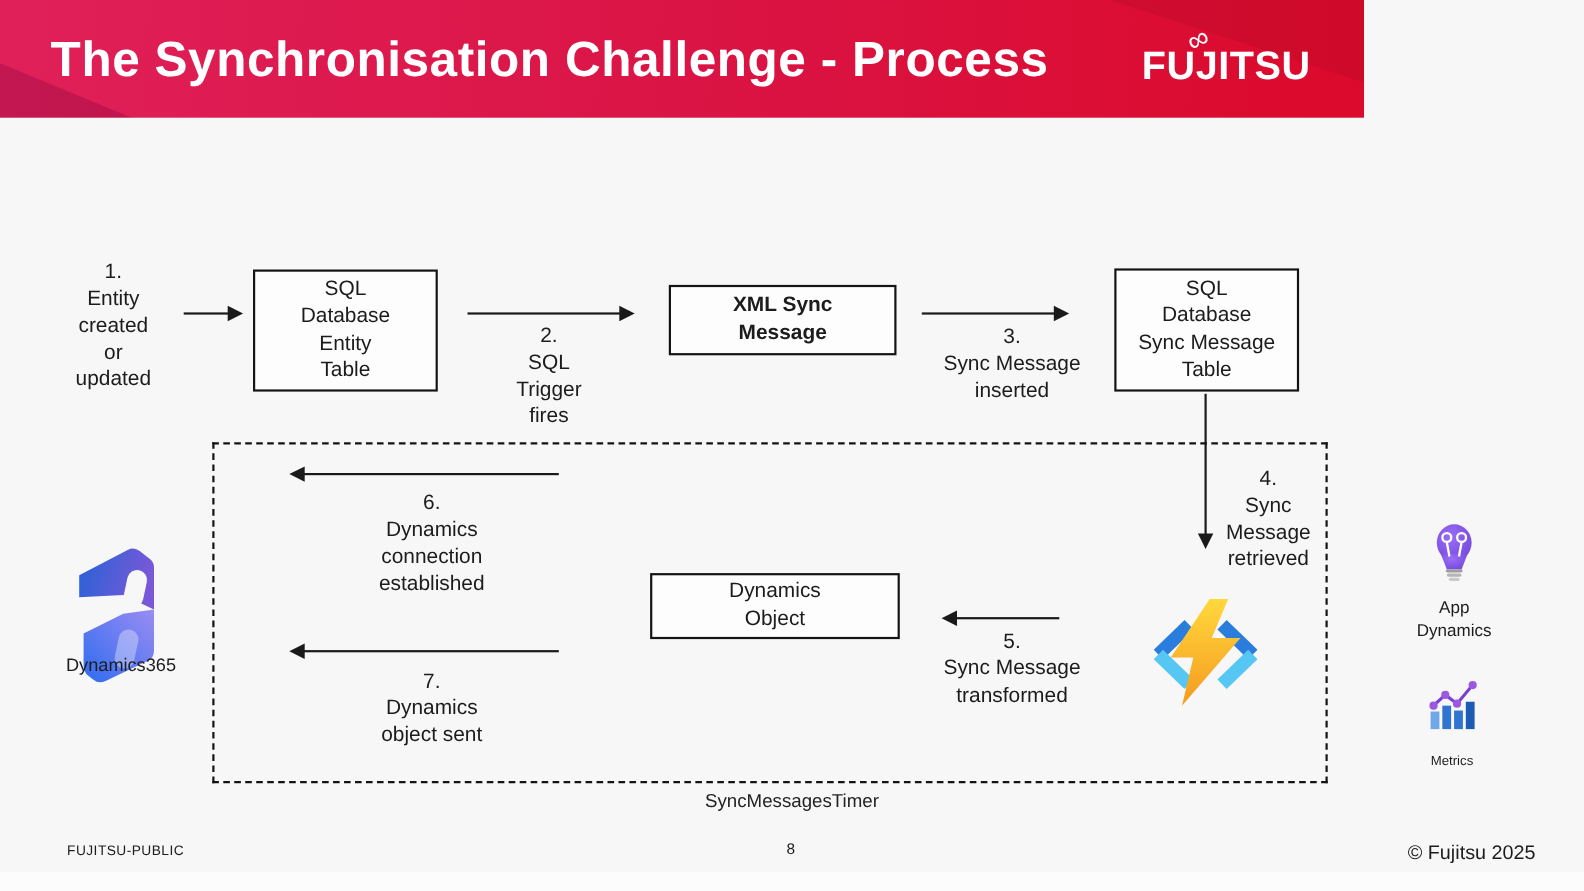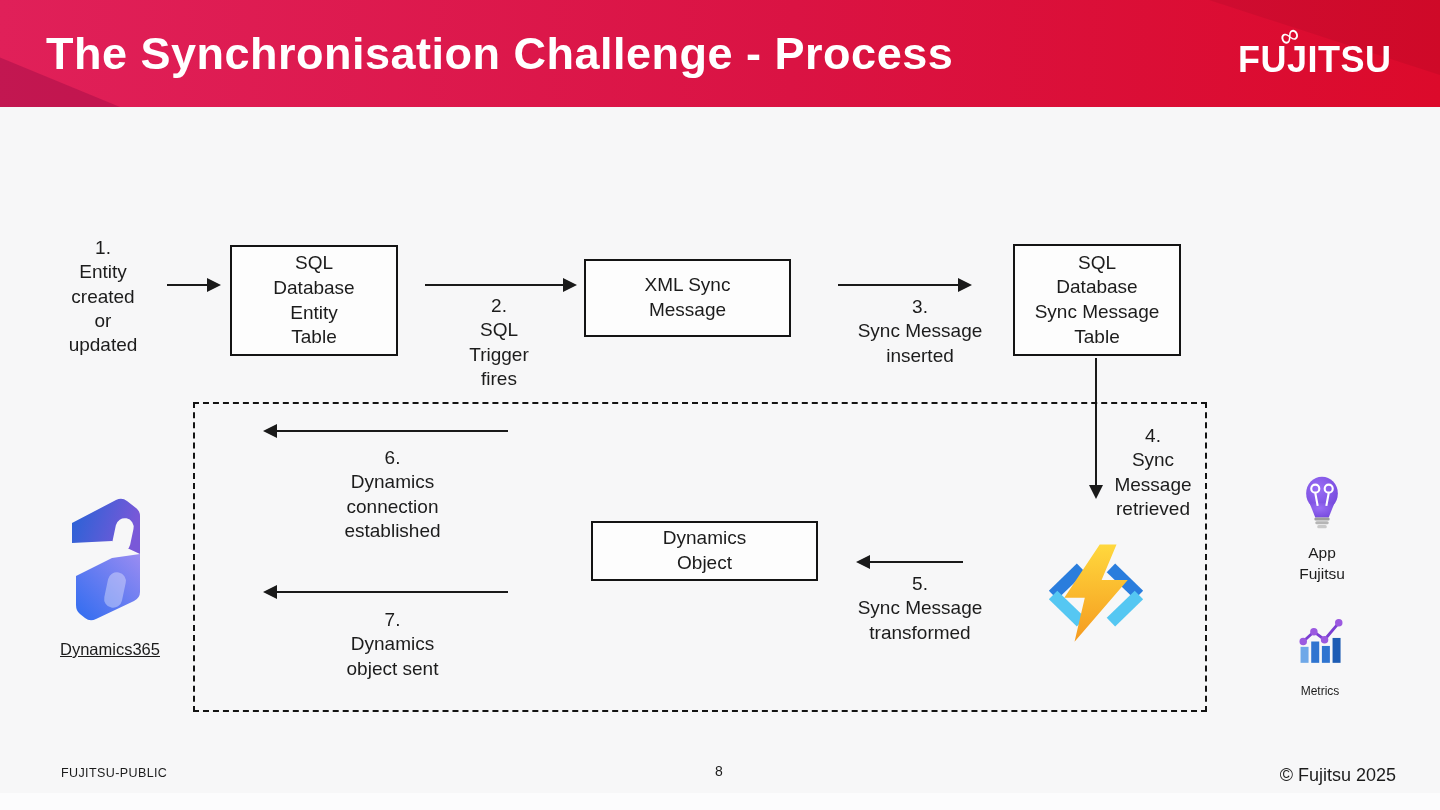--- a/index.html
+++ b/index.html
@@ -1,21 +1,21 @@
 <!DOCTYPE html>
 <html><head>
 <meta charset="utf-8">
 <style>
   * { margin:0; padding:0; box-sizing:border-box; }
   html,body { width:1440px; height:810px; }
   body { font-family:"Liberation Sans", sans-serif; }
   .slide { position:relative; width:1440px; height:810px; background:#f7f7f8; overflow:hidden; }
 
   
-  .header { position:absolute; left:0; top:0; width:1440px; height:107px;
+  .header { position:absolute; left:0; top:0; width:1240px; height:107px;
     background:linear-gradient(92deg,#e02059 0%,#da1343 55%,#dc0a2b 100%);
     display:flex; align-items:center; }
   .header .shade-left { position:absolute; left:0; bottom:0; width:120px; height:55px;
     background:rgba(120,0,60,0.28); clip-path:polygon(0 100%, 0 10%, 100% 100%); }
   .header .shade-right { position:absolute; right:0; top:0; width:330px; height:107px;
     background:rgba(0,0,0,0.06); clip-path:polygon(30% 0, 100% 0, 100% 70%); }
   .title { position:relative; padding-left:46px; color:#ffffff; font-size:45px; font-weight:bold; letter-spacing:0.5px; }
   .logo { position:absolute; right:42px; top:22px; width:160px; height:64px; }
 
   
@@ -75,40 +75,41 @@
 Database
 Entity
 Table</div>
 
   <div class="harrow right" style="left:425px; top:284px; width:139px;"></div>
   <div class="steplabel" style="left:439px; top:294px; width:120px;">2.
 SQL
 Trigger
 fires</div>
 
-  <div class="flowbox" style="left:584px; top:259px; width:207px; height:78px;">XML Sync
+  <div class="flowbox" style="left:608px; top:259px; width:207px; height:64px;font-weight:bold;">XML Sync
 Message</div>
 
   <div class="harrow right" style="left:838px; top:284px; width:121px;"></div>
   <div class="steplabel" style="left:830px; top:295px; width:180px;">3.
 Sync Message
 inserted</div>
 
   <div class="flowbox" style="left:1013px; top:244px; width:168px; height:112px;">SQL
 Database
 Sync Message
 Table</div>
 
   <div class="varrow down" style="left:1095px; top:358px; height:128px;"></div>
   <div class="steplabel" style="left:1093px; top:424px; width:120px;">4.
 Sync
 Message
 retrieved</div>
 
   <div class="dashedbox"></div>
+  <div class="container-label">SyncMessagesTimer</div>
 
   <div class="harrow left" style="left:276px; top:430px; width:232px;"></div>
   <div class="steplabel" style="left:305px; top:446px; width:175px;">6.
 Dynamics
 connection
 established</div>
 
   <div class="harrow left" style="left:276px; top:591px; width:232px;"></div>
   <div class="steplabel" style="left:305px; top:608px; width:175px;">7.
 Dynamics
@@ -130,21 +131,21 @@
       <linearGradient id="dyn2" x1="1" y1="0" x2="0" y2="1">
         <stop offset="0" stop-color="#9a8cf2"></stop>
           <stop offset="1" stop-color="#2f6cf0"></stop>
       </linearGradient>
     </defs>
     <path d="M6 31 L50 8 Q56 5 61 9 L70 16 Q74 19 74 24 L74 62 L46 49 L6 51 Z" fill="url(#dyn1)"></path>
     <path d="M74 62 L74 100 Q74 106 68 109 L30 127 Q24 130 19 126 L14 122 Q10 119 10 113 L10 84 L46 66 Z" fill="url(#dyn2)"></path>
     <rect x="48" y="26" width="18" height="34" rx="9" fill="#f7f7f8" transform="rotate(12 57 43)"></rect>
     <rect x="40" y="80" width="18" height="36" rx="9" fill="rgba(255,255,255,0.35)" transform="rotate(12 49 98)"></rect>
   </svg>
-  <div class="icon-label" style="left:45px; top:640px; width:130px; font-size:16.5px;text-decoration:underline;">Dynamics365</div>
+  <div class="icon-label" style="left:45px; top:596px; width:130px; font-size:16.5px;">Dynamics365</div>
 
   <svg style="position:absolute; left:1040px; top:543px;" width="112" height="104" viewBox="0 0 120 108">
     <defs>
       <linearGradient id="bolt" x1="0" y1="0" x2="0" y2="1">
         <stop offset="0" stop-color="#ffd83d"></stop>
           <stop offset="1" stop-color="#f59a1f"></stop>
       </linearGradient>
     </defs>
     <path d="M44 25 L14 54" stroke="#2a7ddd" stroke-width="13" fill="none"></path>
     <path d="M14 54 L44 83" stroke="#55c7f2" stroke-width="13" fill="none"></path>
@@ -163,21 +164,21 @@
     <ellipse cx="25" cy="20" rx="16.5" ry="17.5" fill="url(#bulb)"></ellipse>
     <path d="M12 30 L38 30 L32 45 L18 45 Z" fill="url(#bulb)"></path>
     <circle cx="18" cy="15" r="4.2" fill="none" stroke="#ffffff" stroke-width="2.2"></circle>
     <circle cx="32" cy="15" r="4.2" fill="none" stroke="#ffffff" stroke-width="2.2"></circle>
     <path d="M18 19.5 L20.5 33 M32 19.5 L29.5 33" stroke="#ffffff" stroke-width="2.2" fill="none"></path>
     <rect x="17" y="45" width="16" height="3.2" rx="1.6" fill="#9e9e9e"></rect>
     <rect x="18" y="49" width="14" height="3.2" rx="1.6" fill="#b5b5b5"></rect>
     <rect x="20" y="53" width="10" height="3.2" rx="1.6" fill="#c9c9c9"></rect>
   </svg>
   <div class="icon-label" style="left:1262px; top:543px; width:120px; font-size:15.5px; line-height:1.35;">App
-Fujitsu</div>
+Dynamics</div>
 
   <svg style="position:absolute; left:1297px; top:615px;" width="48" height="53" viewBox="0 0 54 56">
     <rect x="4" y="34" width="9" height="18" fill="#6fa8e8"></rect>
     <rect x="16" y="28" width="9" height="24" fill="#2f74d0"></rect>
     <rect x="28" y="33" width="9" height="19" fill="#2f74d0"></rect>
     <rect x="40" y="24" width="9" height="28" fill="#1d5cb4"></rect>
     <path d="M7 28 L19 17 L31 26 L47 7" stroke="#7b3fd2" stroke-width="3.2" fill="none"></path>
     <circle cx="7" cy="28" r="4.2" fill="#9b59e0"></circle>
     <circle cx="19" cy="17" r="4.2" fill="#9b59e0"></circle>
     <circle cx="31" cy="26" r="4.2" fill="#9b59e0"></circle>

